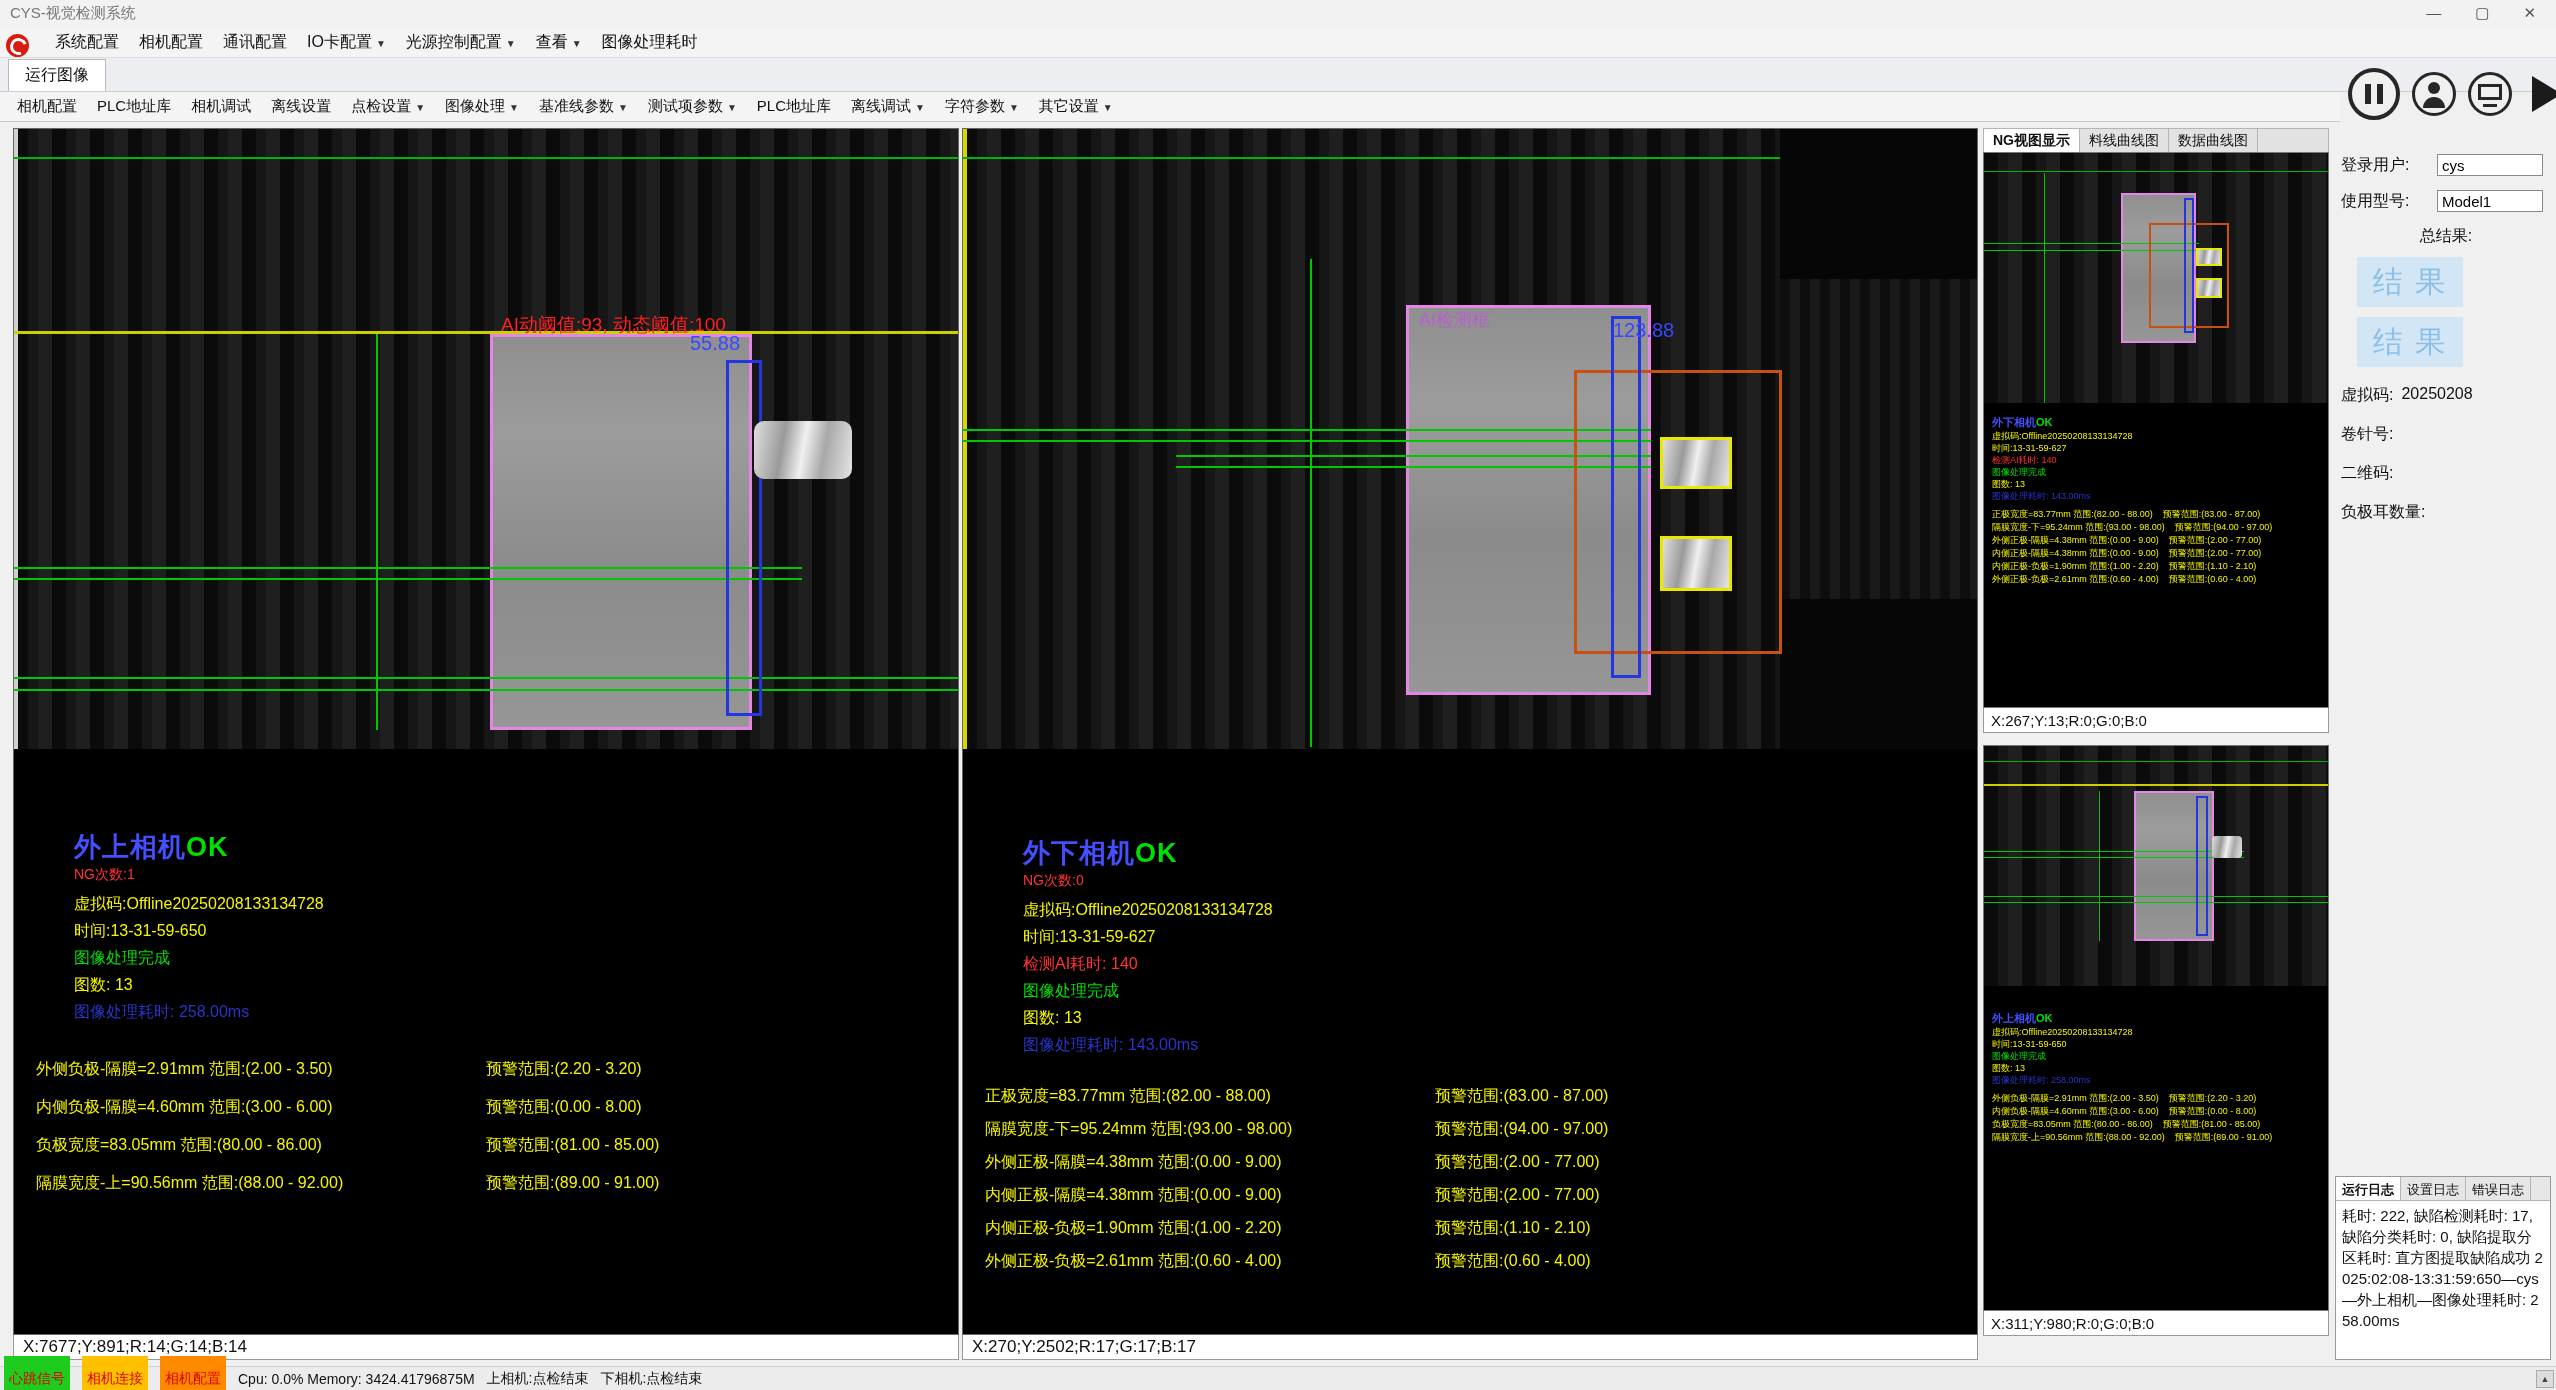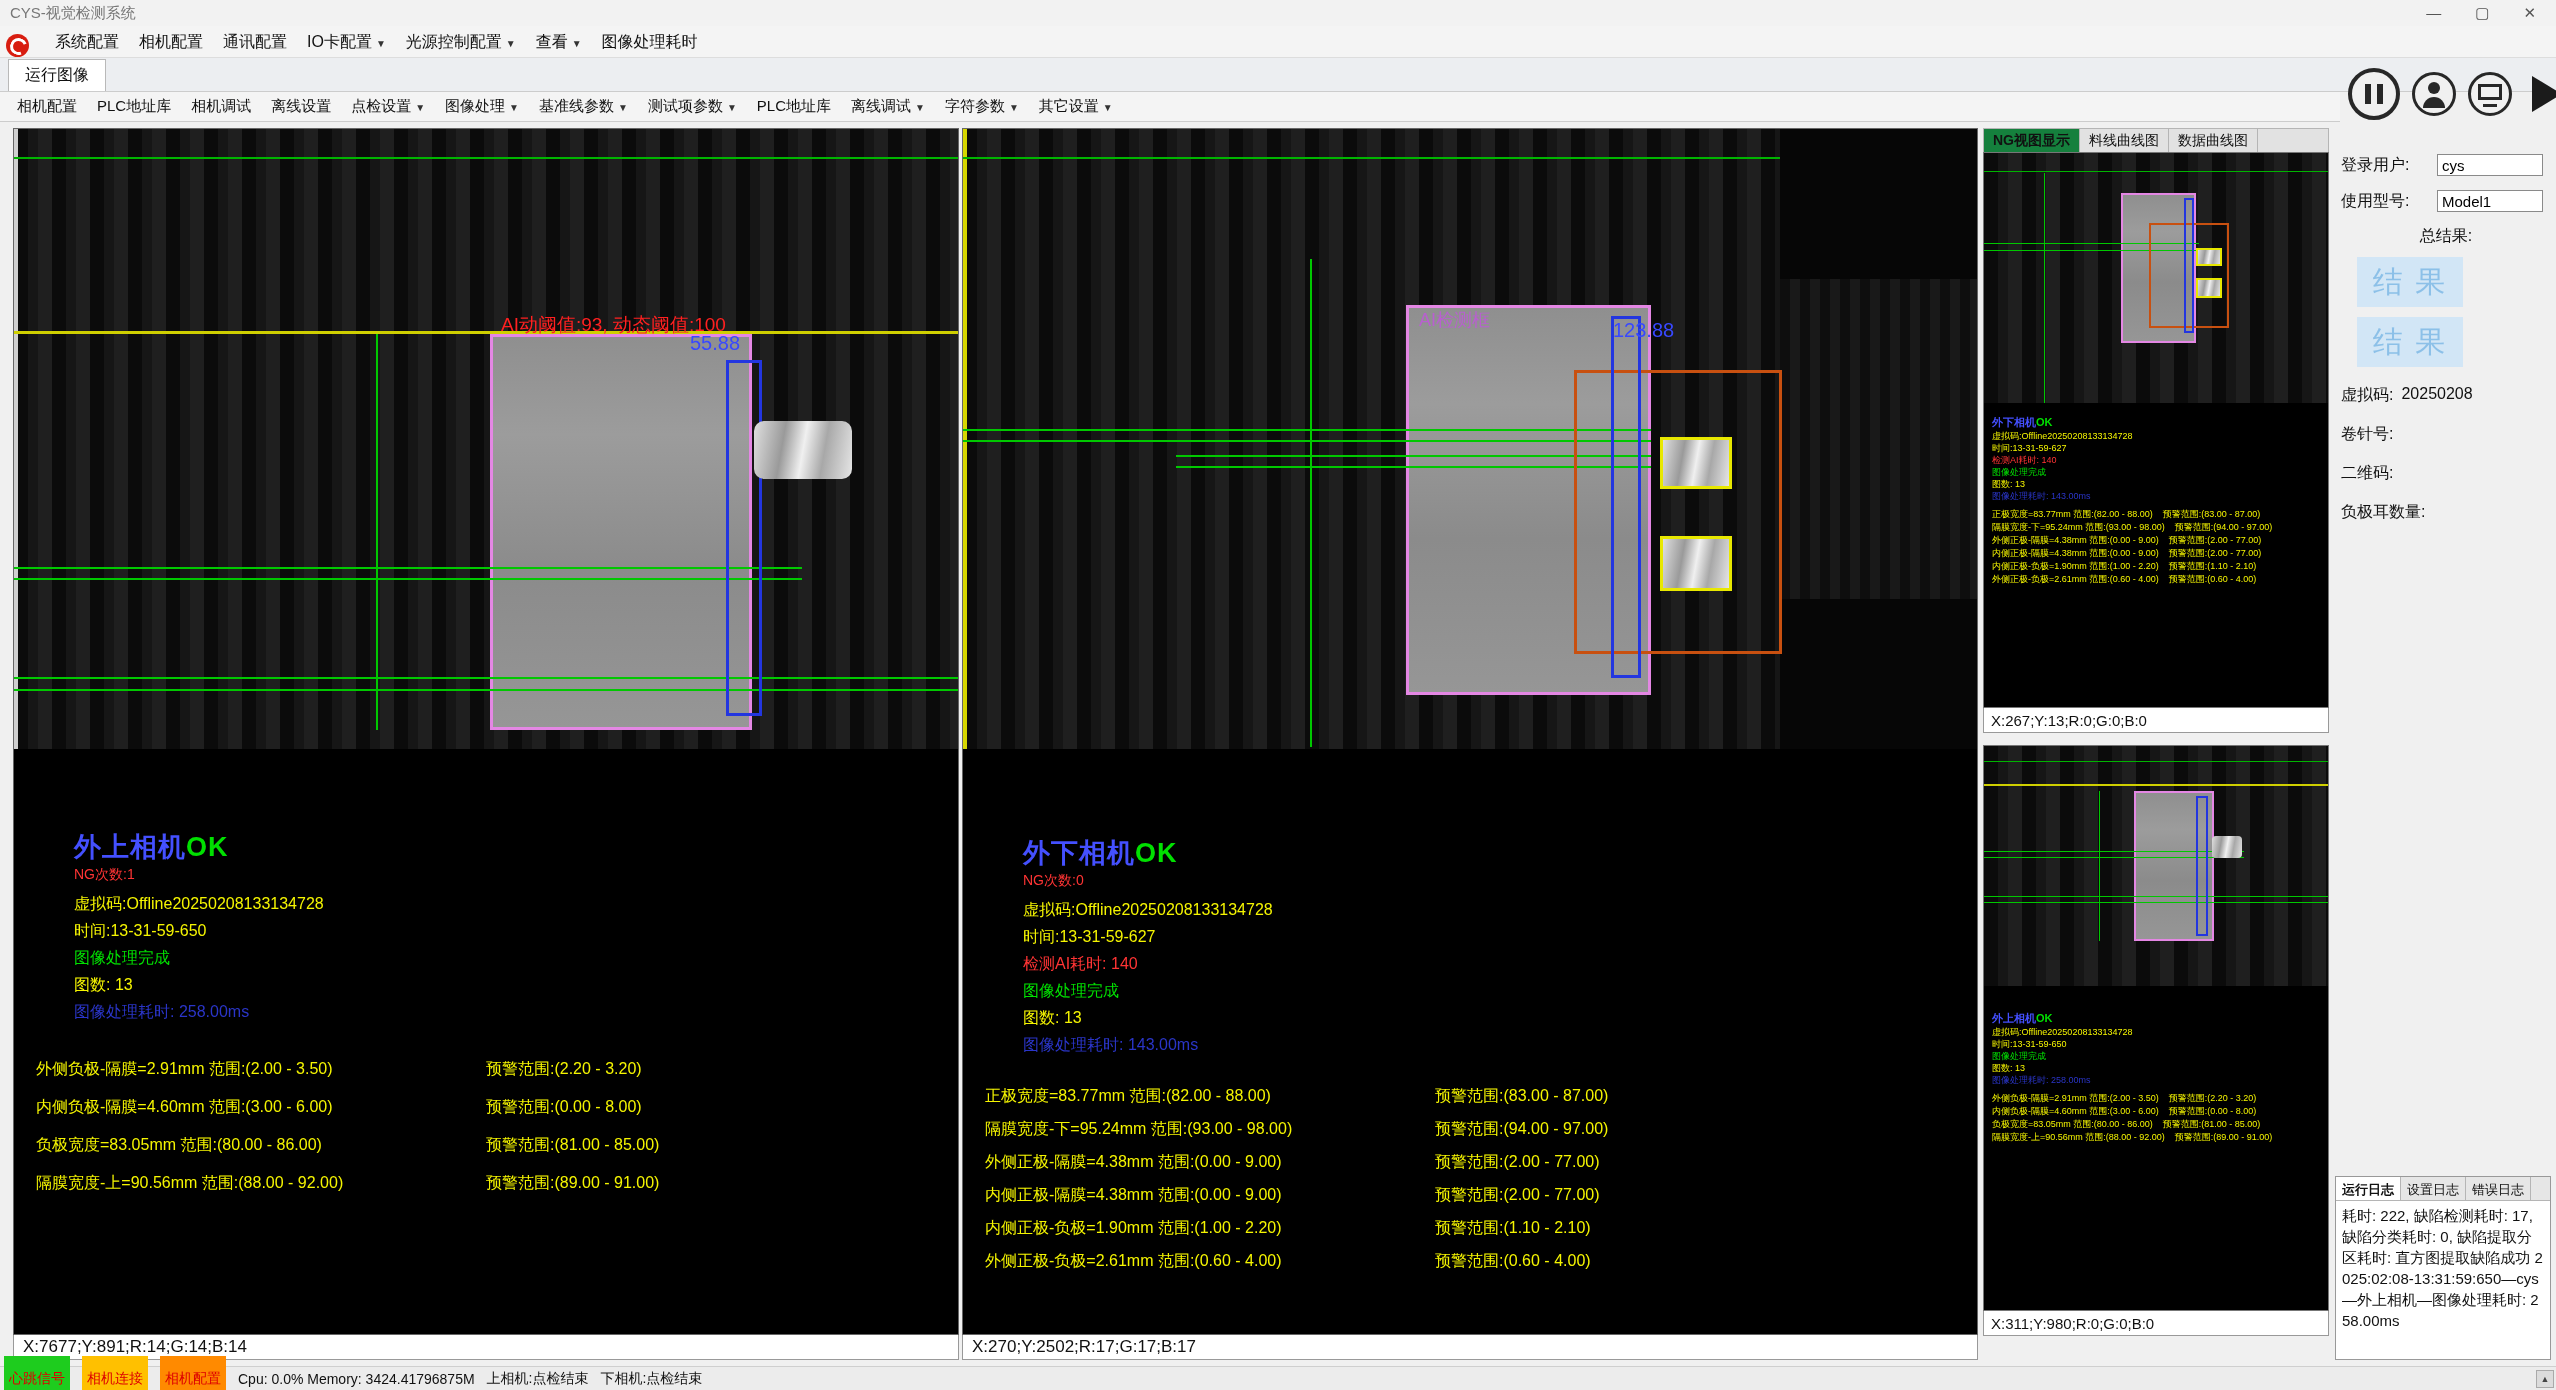--- a/index.html
+++ b/index.html
@@ -61,21 +61,21 @@
   .stripes-dark{background:repeating-linear-gradient(90deg,#0b0b0b 0 14px,#161616 14px 24px,#1f1f1f 24px 38px);}
   .metal{background:linear-gradient(100deg,#e0e0e0,#9a9a9a 30%,#f0f0f0 50%,#a8a8a8 70%,#e6e6e6);}
   .grayband{background:linear-gradient(180deg,#8f8f8f,#9c9c9c 25%,#8b8b8b 60%,#969696);}
 
   .ov-text{position:absolute;font-size:19px;white-space:nowrap;}
 
   
   .thumbs-col{position:absolute;left:1983px;top:6px;width:346px;}
   .ng-tabs{display:flex;height:24px;font-size:14px;background:#e2e2e2;border:1px solid #b5b5b5;border-bottom:none;align-items:stretch;}
   .ng-tab{padding:3px 9px;border-right:1px solid #b5b5b5;white-space:nowrap;}
-  .ng-tab:first-child{background:#15803d;font-weight:bold;}
+  .ng-tab:first-child{background:#ffffff;font-weight:bold;}
   .thumb-body{position:relative;background:#000;border:1px solid #777;overflow:hidden;}
   .thumb-coords{height:25px;background:#fff;font-size:15px;display:flex;align-items:center;padding:0 7px;border:1px solid #999;border-top:none;color:#111;}
   .mini-text{position:absolute;left:8px;right:4px;}
   .mini-title{font-size:11px;font-weight:bold;}
   .mini-title .t-blue{color:#4450ff;}
   .mini-title .t-ok{color:#00e000;}
   .mini-text .cam-line{font-size:9px;line-height:12px;}
   .mini-text .m-rows{margin-top:6px;}
   .mini-text .m-row{height:13px;font-size:9px;overflow:hidden;}
   .mini-text .m-warn{position:static;margin-left:10px;}

